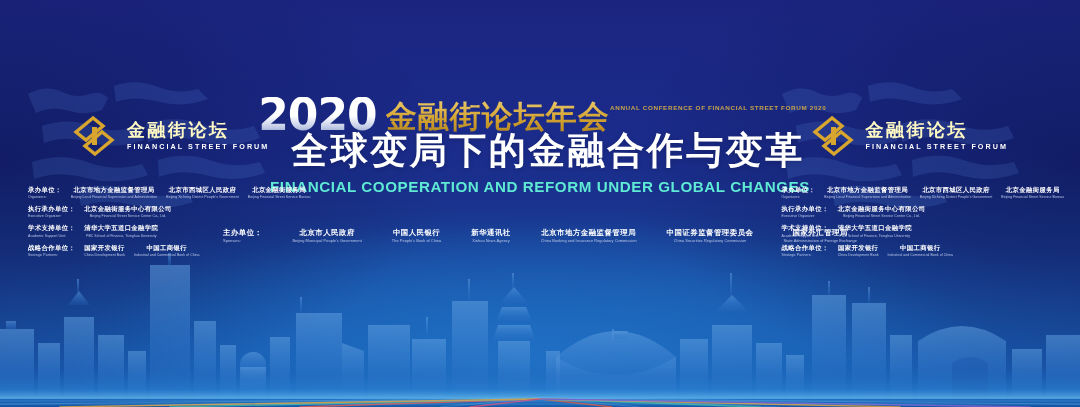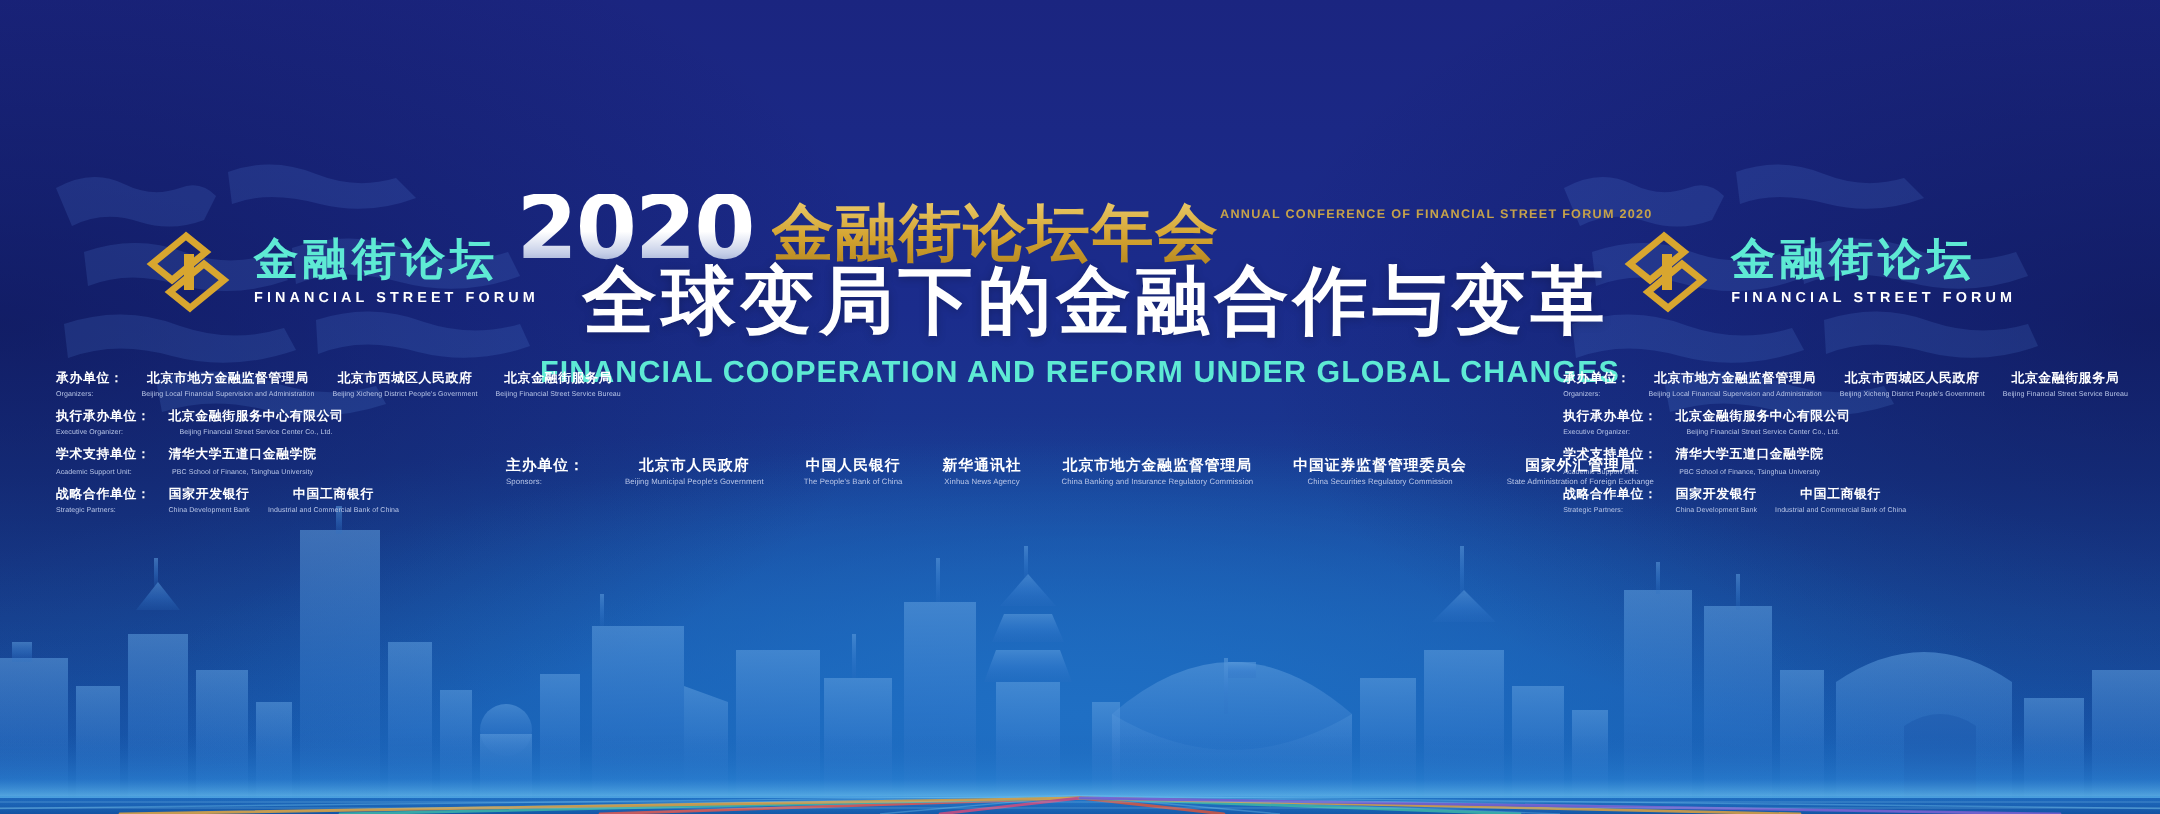--- a/index.html
+++ b/index.html
@@ -76,39 +76,39 @@
   
   .forum-logo {
     position:absolute; top:114px;
     display:flex; align-items:center; gap:11px;
   }
   .forum-logo.left  { left:72px; }
   .forum-logo.right { right:72px; }
   .logo-mark { width:44px; height:44px; flex:0 0 44px; }
   .logo-words { display:flex; flex-direction:column; }
   .logo-cn {
-    font-size:22px; font-weight:700; letter-spacing:2.5px; line-height:1;
-    color:#5eead4;
+    font-size:18px; font-weight:700; letter-spacing:2.5px; line-height:1;
+    color:#fef9c3;
   }
   .logo-en {
     margin-top:4px;
     font-size:7.2px; font-weight:700; letter-spacing:2.05px; line-height:1;
     color:#ffffff; white-space:nowrap;
   }
 
   
   .credits { position:absolute; display:flex; flex-direction:column; gap:6px; }
   .credits.left  { left:28px;  top:186px; }
   .credits.right { right:16px; top:186px; }
   .credits.center{ left:50%; transform:translateX(-50%); top:229px; }
 
   .cr-row { display:flex; align-items:flex-start; }
   .credits.left  .cr-row,
   .credits.right .cr-row { gap:9px; }
-  .credits.center .cr-row { gap:20px; }
+  .credits.center .cr-row { gap:30px; }
 
   .cr-cell { display:flex; flex-direction:column; align-items:center; }
   .cr-cell.label { align-items:flex-start; }
   .cr-cn {
     font-size:6.4px; font-weight:700; line-height:1.18; color:#ffffff;
     letter-spacing:.35px; white-space:nowrap;
   }
   .cr-en {
     font-size:3.5px; font-weight:400; line-height:1.2; color:#b9c6e8;
     letter-spacing:.05px; white-space:nowrap; margin-top:1.5px;

